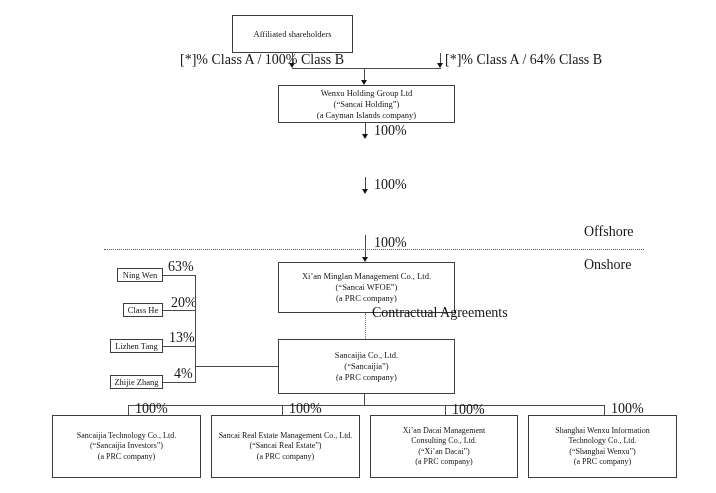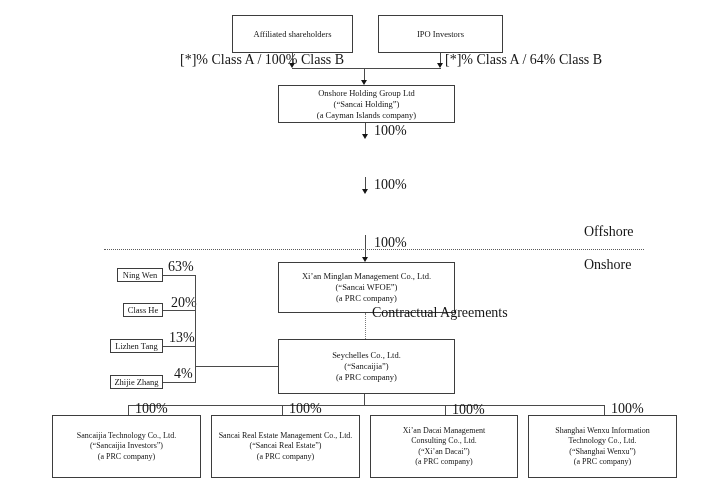--- a/index.html
+++ b/index.html
@@ -26,37 +26,34 @@
        border-right:3px solid transparent;border-top:5px solid #151515;}
 </style>
 </head>
 <body>
 
 <div class="canvas">
 
   <div class="box" style="left:232px;top:15px;width:121px;height:38px">
     <div>Affiliated shareholders</div>
   </div>
-  <div class="box" style="left:378px;top:15px;width:125px;height:38px">
-    <div>IPO Investors</div>
-  </div>
 
   <div class="lbl" style="left:180px;top:55px;width:103px;text-align:right">[*]% Class A / 100% Class B</div>
   <div class="lbl" style="left:445px;top:55px">[*]% Class A / 64% Class B</div>
 
   <div class="vline" style="left:292px;top:53px;height:10px"></div>
   <div class="arr" style="left:289px;top:63px"></div>
   <div class="vline" style="left:440px;top:53px;height:10px"></div>
   <div class="arr" style="left:437px;top:63px"></div>
   <div class="hline" style="left:292px;top:68px;width:149px"></div>
   <div class="vline" style="left:364px;top:68px;height:12px"></div>
   <div class="arr" style="left:361px;top:80px"></div>
 
   <div class="box" style="left:278px;top:85px;width:177px;height:38px">
-    <div>Onshore Holding Group Ltd</div>
+    <div>Wenxu Holding Group Ltd</div>
     <div>(“Sancai Holding”)</div>
     <div>(a Cayman Islands company)</div>
   </div>
 
   <div class="vline" style="left:365px;top:123px;height:11px"></div>
   <div class="arr" style="left:362px;top:134px"></div>
   <div class="lbl" style="left:374px;top:126px">100%</div>
 
 
   <div class="vline" style="left:365px;top:177px;height:12px"></div>
@@ -75,21 +72,21 @@
   <div class="box" style="left:278px;top:262px;width:177px;height:51px">
     <div>Xi’an Minglan Management Co., Ltd.</div>
     <div>(“Sancai WFOE”)</div>
     <div>(a PRC company)</div>
   </div>
 
   <div class="dot-v" style="left:365px;top:313px;height:26px"></div>
   <div class="lbl" style="left:372px;top:308px">Contractual Agreements</div>
 
   <div class="box" style="left:278px;top:339px;width:177px;height:55px">
-    <div>Seychelles Co., Ltd.</div>
+    <div>Sancaijia Co., Ltd.</div>
     <div>(“Sancaijia”)</div>
     <div>(a PRC company)</div>
   </div>
 
   <div class="box" style="left:117px;top:268px;width:46px;height:14px">
     <div>Ning Wen</div>
   </div>
   <div class="lbl" style="left:168px;top:262px">63%</div>
   <div class="hline" style="left:163px;top:275px;width:33px"></div>
 

